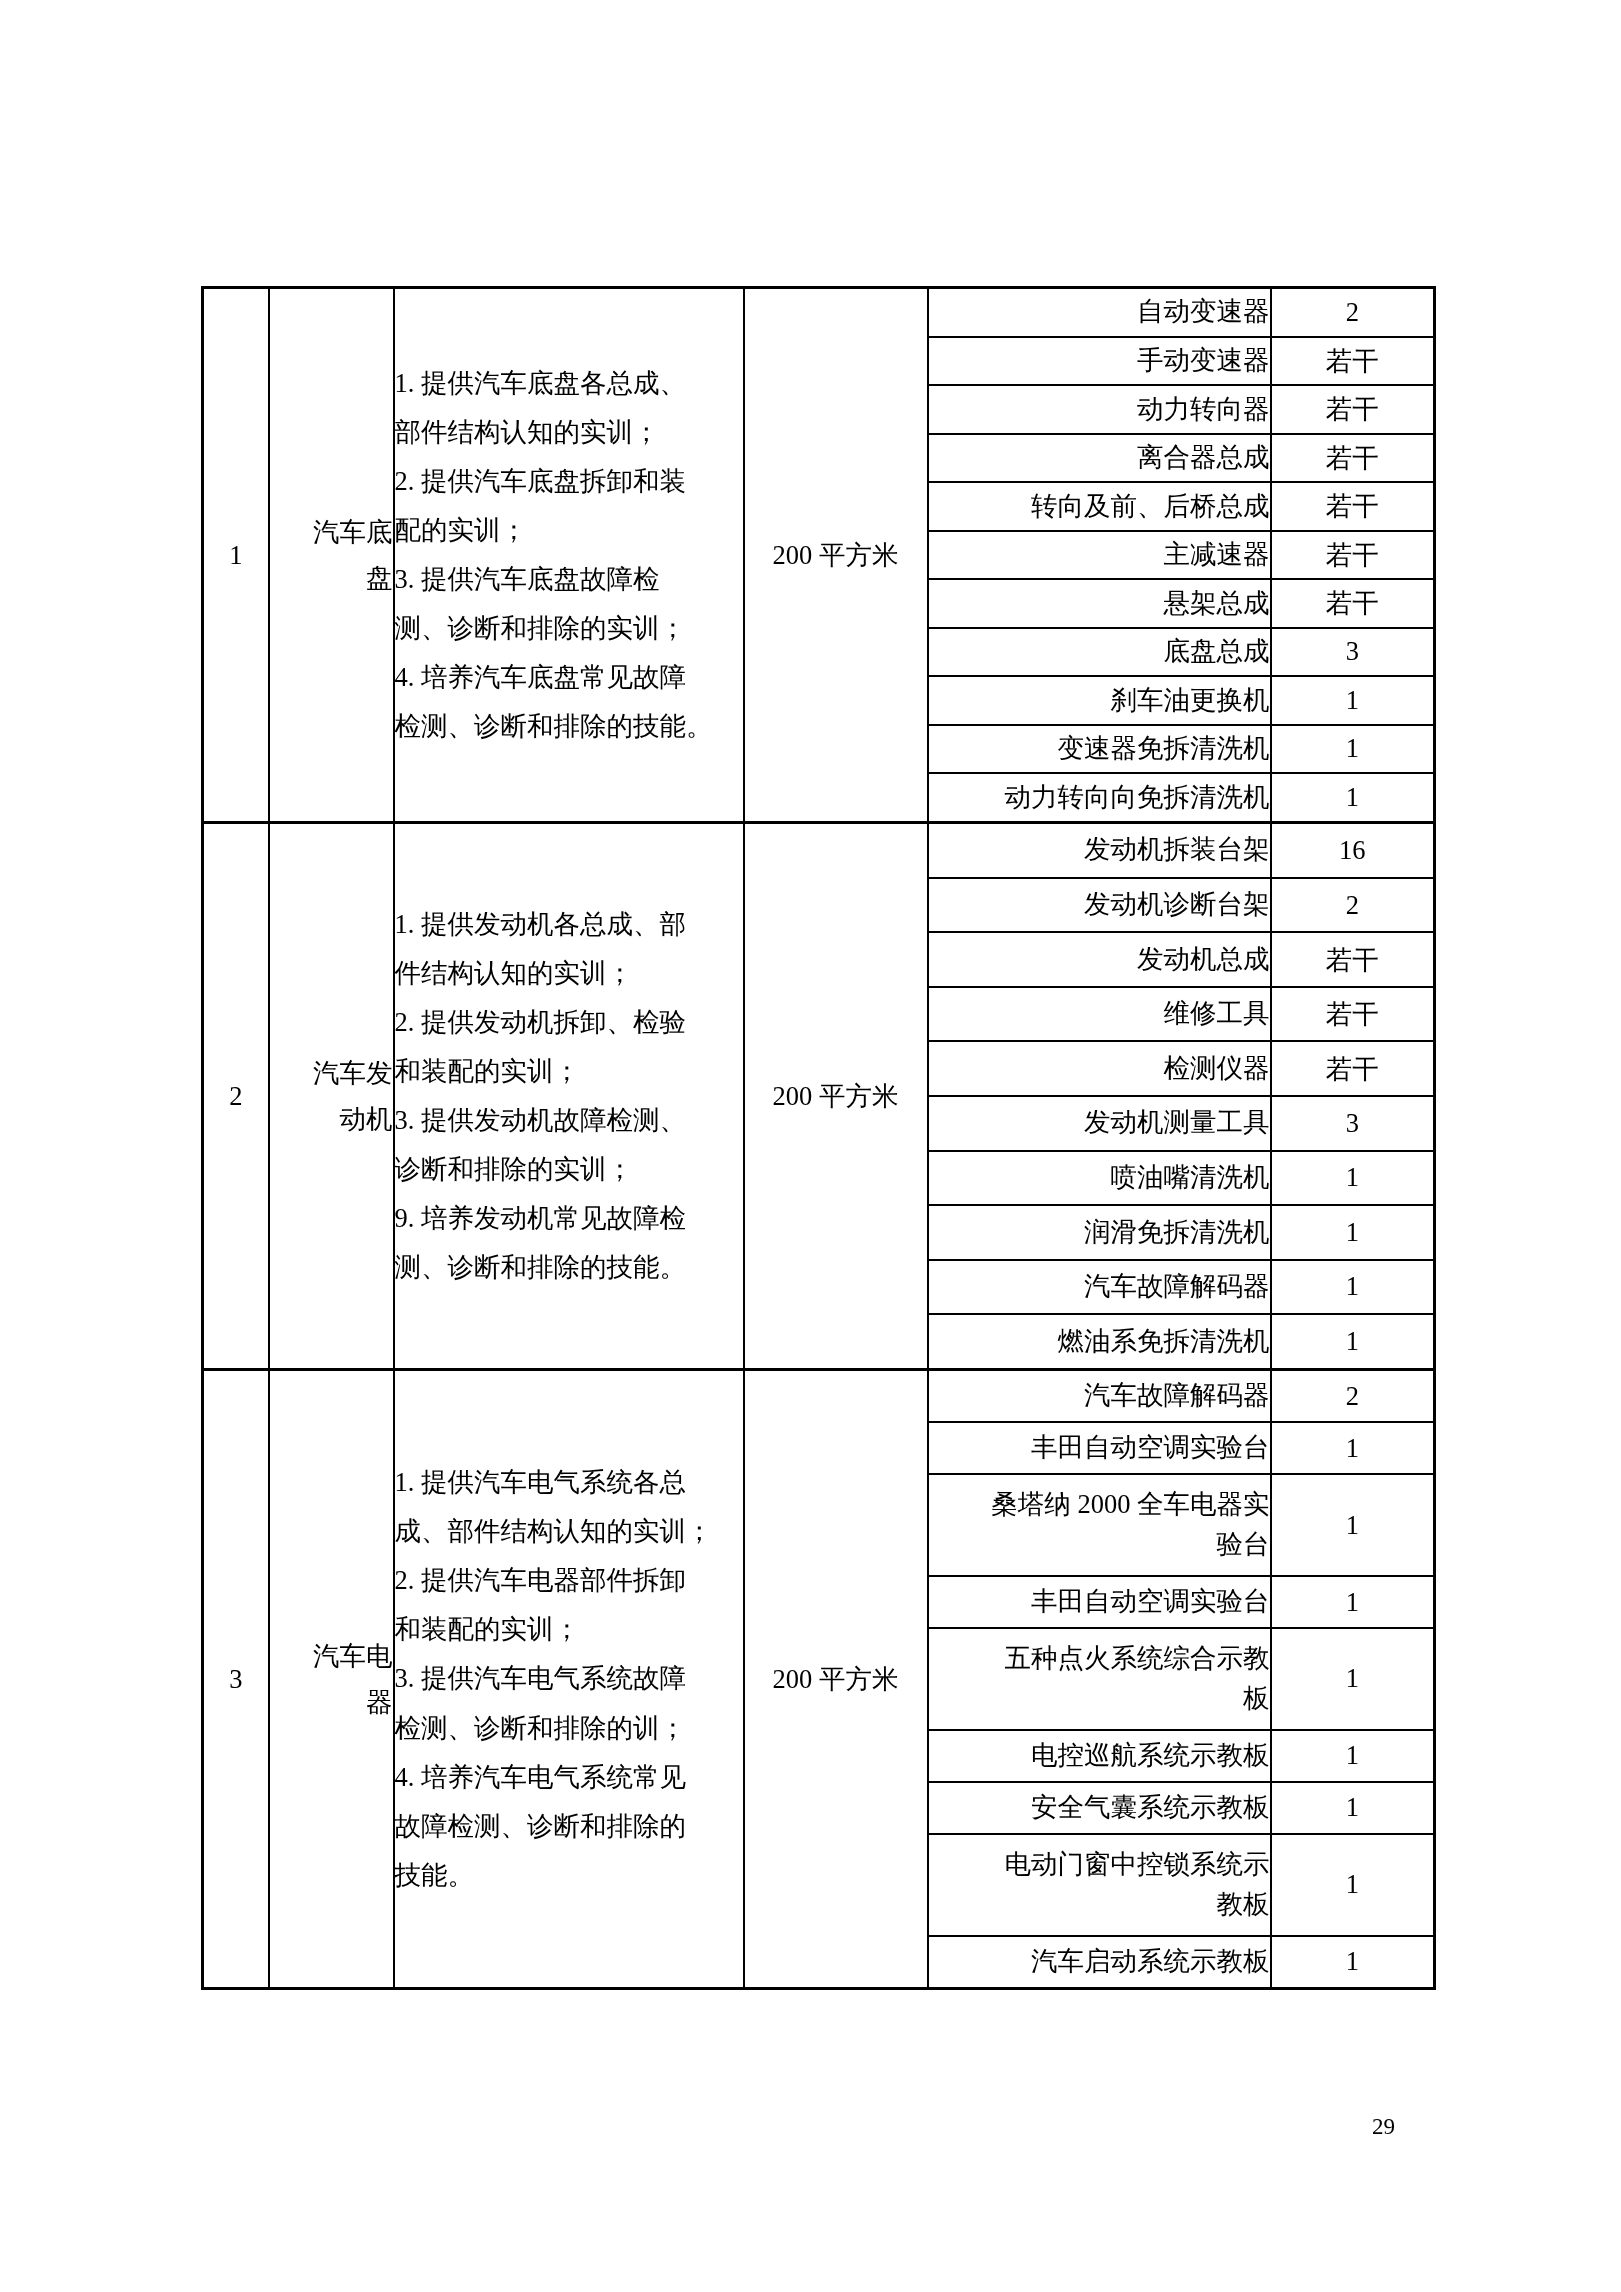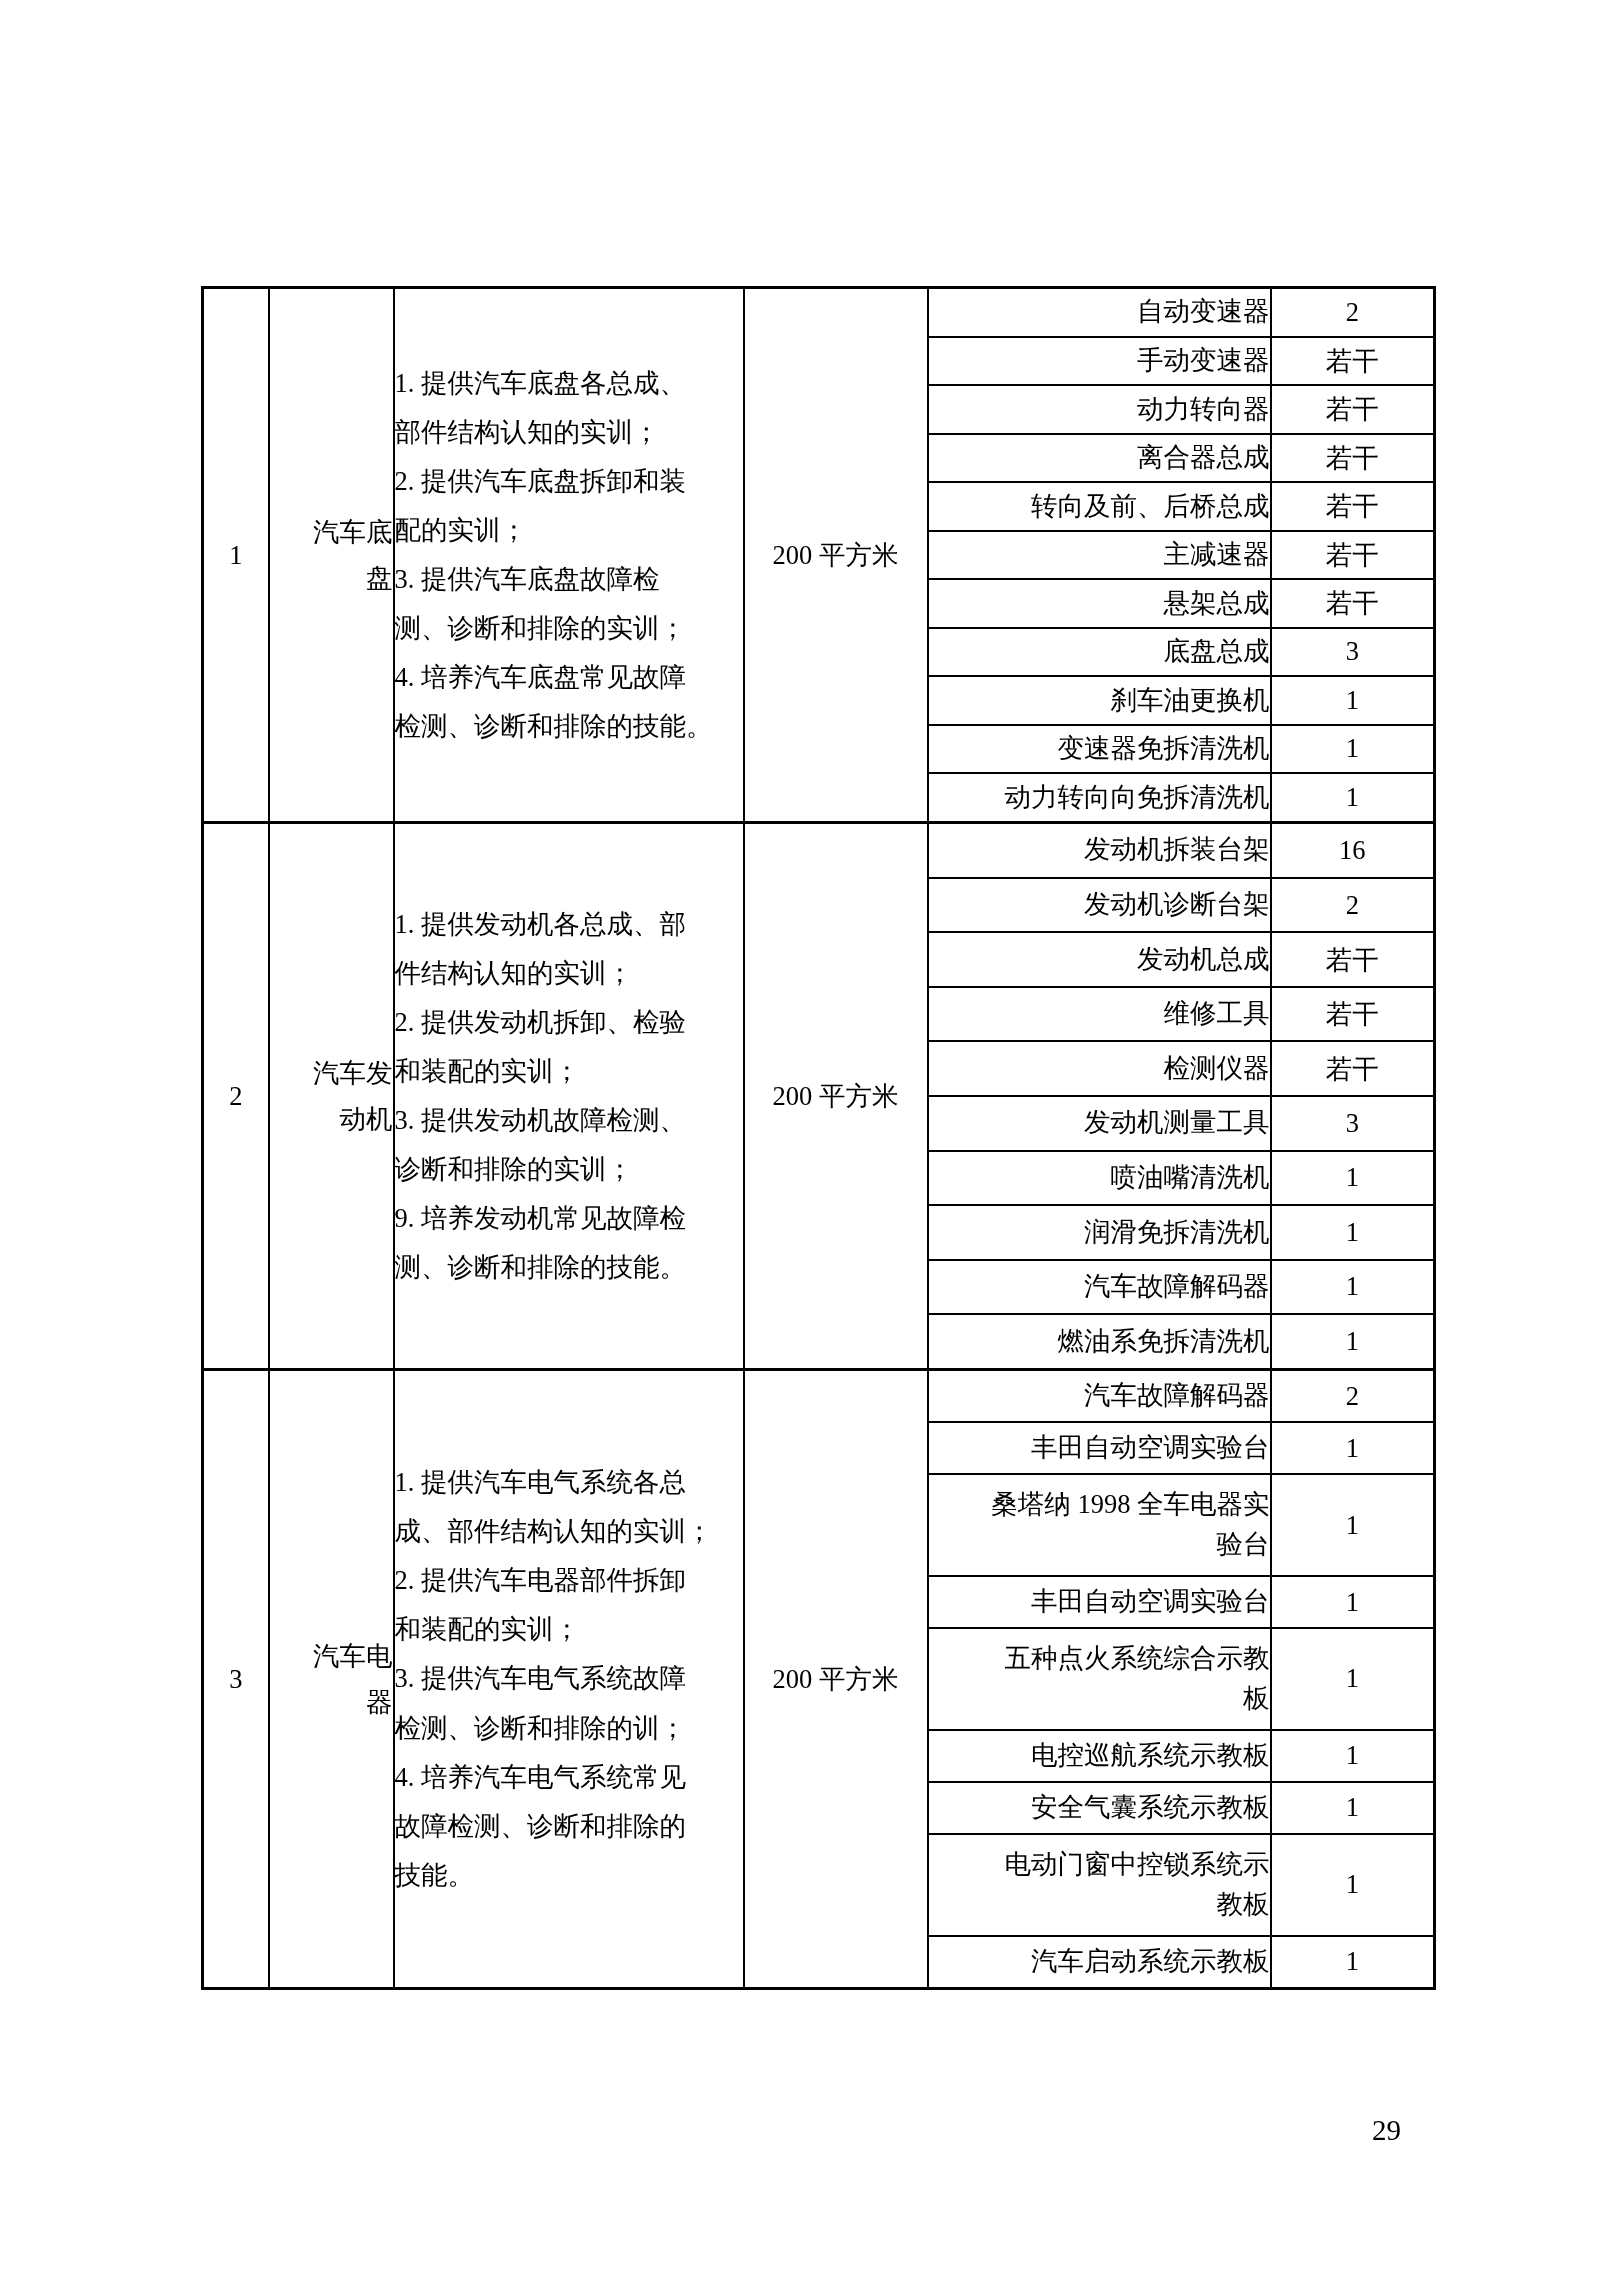--- a/index.html
+++ b/index.html
@@ -61,21 +61,21 @@
     padding: 3.9px 3.9px;
     line-height: 1.5;
   }
   td.c-qty {
     text-align: center;
   }
   .page-number {
     position: absolute;
     left: 1372px;
     top: 2113px;
-    font-size: 29px;
+    font-size: 23px;
     line-height: 1.2;
   }
 </style>
 </head>
 <body>
 
 <div class="page">
 
   <table class="main">
     <colgroup>
@@ -216,21 +216,21 @@
           </td>
           <td class="c-area" rowspan="9">200 平方米</td>
           <td class="c-equip">汽车故障解码器</td>
           <td class="c-qty">2</td>
         </tr>
         <tr class="">
           <td class="c-equip">丰田自动空调实验台</td>
           <td class="c-qty">1</td>
         </tr>
         <tr class="">
-          <td class="c-equip">桑塔纳 1998 全车电器实
+          <td class="c-equip">桑塔纳 2000 全车电器实
 验台</td>
           <td class="c-qty">1</td>
         </tr>
         <tr class="">
           <td class="c-equip">丰田自动空调实验台</td>
           <td class="c-qty">1</td>
         </tr>
         <tr class="">
           <td class="c-equip">五种点火系统综合示教
 板</td>

